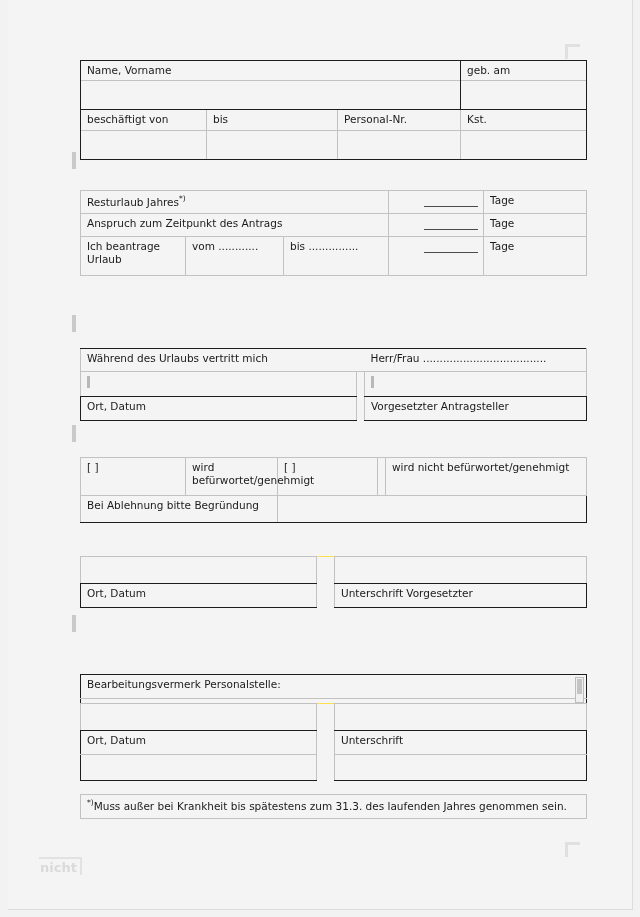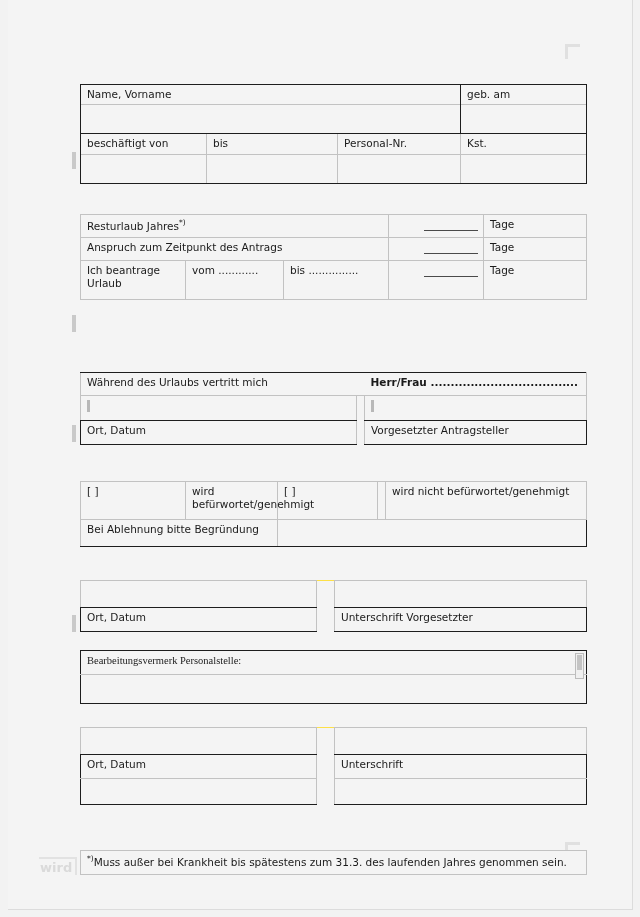--- a/index.html
+++ b/index.html
@@ -67,37 +67,36 @@
   }
 
   
   .form-table {
     position: absolute;
     border-collapse: collapse;
     table-layout: fixed;
     background: #fde047;
     font-size: 10.5px;
     line-height: 1.28;
-    margin-top: 24px;
   }
   .form-table td {
     border: 1px solid #c2c2c2;
     padding: 3px 5px 3px 6px;
     vertical-align: top;
     background: #f4f4f4;
     white-space: normal;
   }
   .outer-dark { border: 1px solid #1d1d1d !important; }
   .bt-dark { border-top: 1px solid #1d1d1d !important; }
   .bb-dark { border-bottom: 1px solid #1d1d1d !important; }
   .bl-dark { border-left: 1px solid #1d1d1d !important; }
   .br-dark { border-right: 1px solid #1d1d1d !important; }
   .bt-none { border-top: none !important; }
   .bb-none { border-bottom: none !important; }
-  .bl-none { border-left: none !important; font-weight: bold; }
+  .bl-none { border-left: none !important; }
   .br-none { border-right: none !important; }
 
   
   .caret {
     display: inline-block;
     width: 3px;
     height: 12px;
     background: #b8b8b8;
     vertical-align: middle;
     margin-right: 2px;
@@ -133,23 +132,23 @@
   }
 
   .footnote-sup { font-size: 7.5px; vertical-align: super; }
 
   
   #tbl-personal   { left: 72px; top: 60px;  width: 506px; }
   #tbl-days       { left: 72px; top: 190px; width: 506px; }
   #tbl-deputy     { left: 72px; top: 348px; width: 506px; }
   #tbl-approval   { left: 72px; top: 457px; width: 506px; }
   #tbl-sup-sign   { left: 72px; top: 556px; width: 506px; }
-  #tbl-hr-note    { left: 72px; top: 626px; width: 506px; font-family: Liberation Serif, serif; }
+  #tbl-hr-note    { left: 72px; top: 674px; width: 506px; }
   #tbl-hr-sign    { left: 72px; top: 703px; width: 506px; }
-  #tbl-footnote   { left: 72px; top: 826px; width: 506px; }
+  #tbl-footnote   { left: 72px; top: 794px; width: 506px; }
 </style>
 </head>
 <body>
 
 <div id="page-sheet">
 
   <div class="crop-mark crop-tr"></div>
   <div class="crop-mark crop-br"></div>
 
   <div class="margin-tick" style="top:152px;"></div>
@@ -347,16 +346,16 @@
     <tbody>
       <tr>
         <td style="height:17px">
           <span class="footnote-sup">*)</span><span>Muss außer bei Krankheit bis spätestens zum 31.3. des laufenden Jahres genommen sein.</span>
         </td>
       </tr>
     </tbody>
   </table>
 
   <div id="watermark">
-    <span class="wm-box">wird</span>
+    <span class="wm-box">nicht</span>
   </div>
 
 </div>
 
 </body></html>

